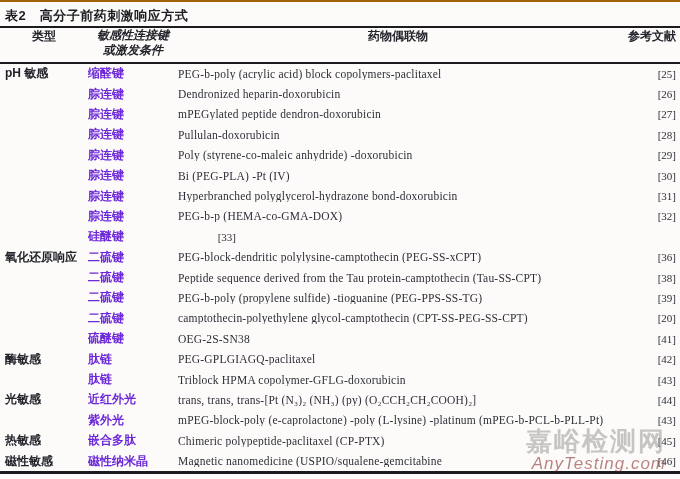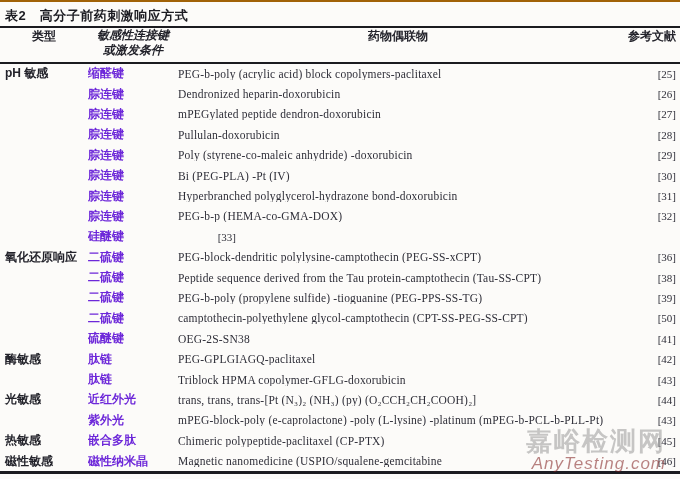--- a/index.html
+++ b/index.html
@@ -180,21 +180,21 @@
       <div class="row">
         <div class="cell type"></div>
         <div class="cell linker">二硫键</div>
         <div class="cell conj">PEG-b-poly (propylene sulfide) -tioguanine (PEG-PPS-SS-TG)</div>
         <div class="cell ref">[39]</div>
       </div>
       <div class="row">
         <div class="cell type"></div>
         <div class="cell linker">二硫键</div>
         <div class="cell conj">camptothecin-polyethylene glycol-camptothecin (CPT-SS-PEG-SS-CPT)</div>
-        <div class="cell ref">[50]</div>
+        <div class="cell ref">[20]</div>
       </div>
       <div class="row">
         <div class="cell type"></div>
         <div class="cell linker">硫醚键</div>
         <div class="cell conj">OEG-2S-SN38</div>
         <div class="cell ref">[41]</div>
       </div>
       <div class="row">
         <div class="cell type">酶敏感</div>
         <div class="cell linker">肽链</div>

